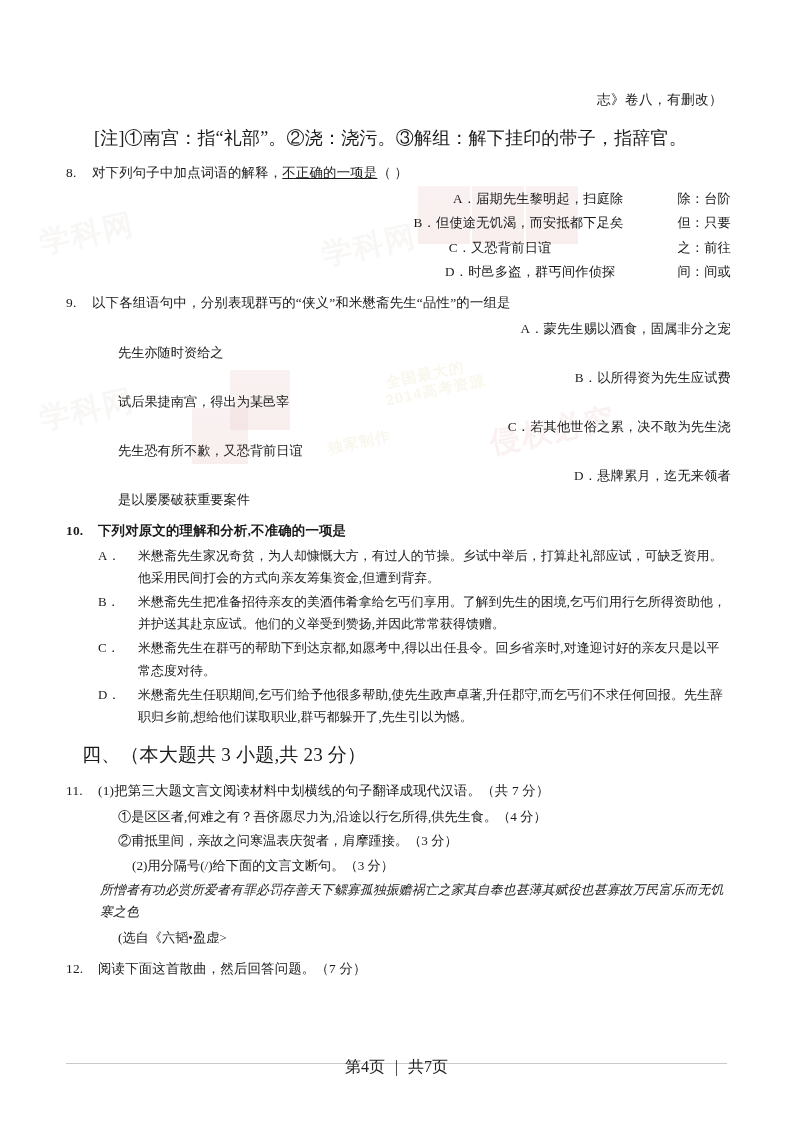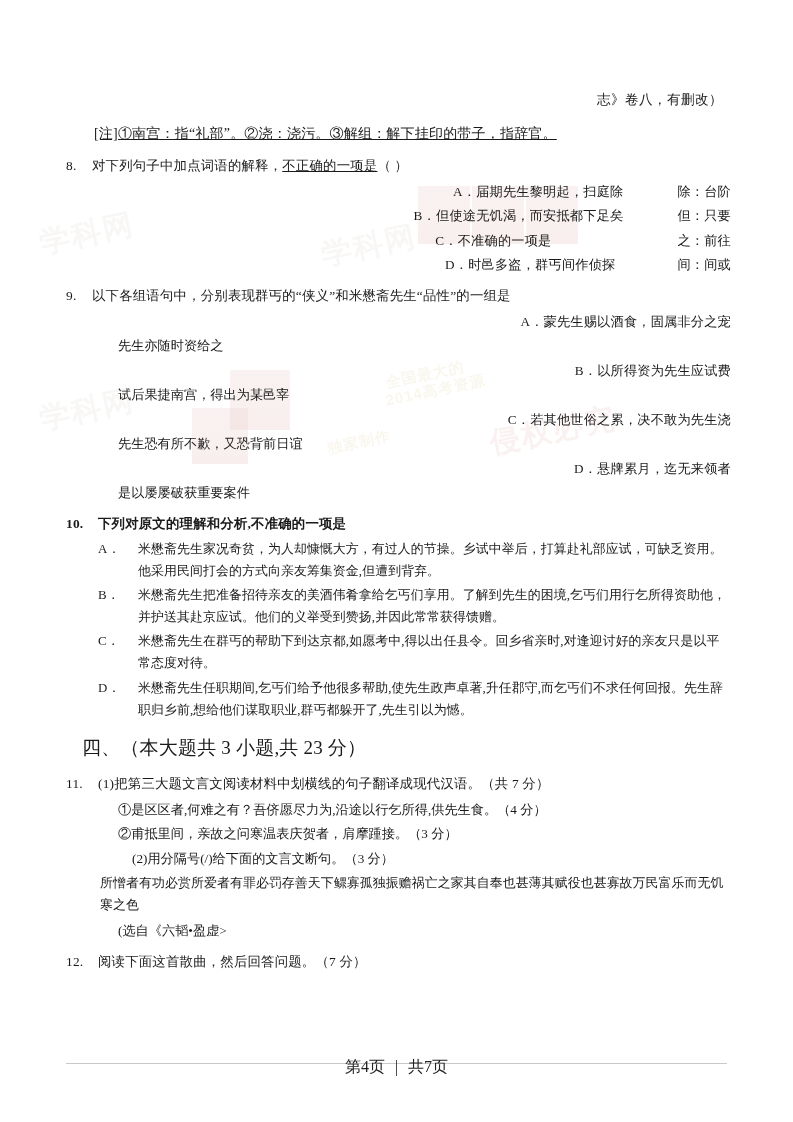--- a/index.html
+++ b/index.html
@@ -32,23 +32,22 @@
   .right-align {
     text-align: right;
     font-size: 13.5px;
     margin: 0 0 10px 0;
     padding-right: 8px;
     letter-spacing: 0.5px;
   }
   .note-line {
     margin: 0 0 0 0;
     padding-left: 28px;
-    font-size: 14px;
-    letter-spacing: 0.2px;
-    text-decoration: underline;
+    font-size: 18px;
+    letter-spacing: 0.2px;
   }
   .q {
     margin: 7px 0 2px 0;
     font-size: 13.4px;
     letter-spacing: 0.2px;
   }
   .q .num {
     display: inline-block;
     min-width: 26px;
   }
@@ -86,21 +85,21 @@
   }
   .hang {
     padding-left: 72px;
     text-indent: -20px;
   }
   .section-title {
     margin: 10px 0 4px 16px;
     font-size: 19px;
     letter-spacing: 0.2px;
   }
-  .noindent { padding-left: 0; }
+  .noindent { padding-left: 0; font-style: italic; }
   .underline-span {
     text-decoration: underline;
   }
   .footer {
     position: absolute;
     left: 0;
     right: 0;
     bottom: 44px;
     text-align: center;
     font-size: 16px;
@@ -193,21 +192,21 @@
     <div class="q">
       <span class="num">8.</span><span>对下列句子中加点词语的解释，</span><span class="underline-span">不正确的一项是</span><span>（      ）</span>
     </div>
     <div class="opt">
       <span class="lbl">A．</span><span>届期先生黎明起，扫庭除</span><span class="ans">除：台阶</span>
     </div>
     <div class="opt">
       <span class="lbl">B．</span><span>但使途无饥渴，而安抵都下足矣</span><span class="ans">但：只要</span>
     </div>
     <div class="opt">
-      <span class="lbl">C．</span><span>不准确的一项是</span><span class="ans" style="margin-left:126px;">之：前往</span>
+      <span class="lbl">C．</span><span>又恐背前日谊</span><span class="ans" style="margin-left:126px;">之：前往</span>
     </div>
     <div class="opt">
       <span class="lbl">D．</span><span>时邑多盗，群丐间作侦探</span><span class="ans" style="margin-left:62px;">间：间或</span>
     </div>
 
     <div class="q">
       <span class="num">9.</span><span>以下各组语句中，分别表现群丐的“侠义”和米懋斋先生“品性”的一组是</span>
     </div>
     <div class="opt">
       <span class="lbl">A．</span><span>蒙先生赐以酒食，固属非分之宠</span>

